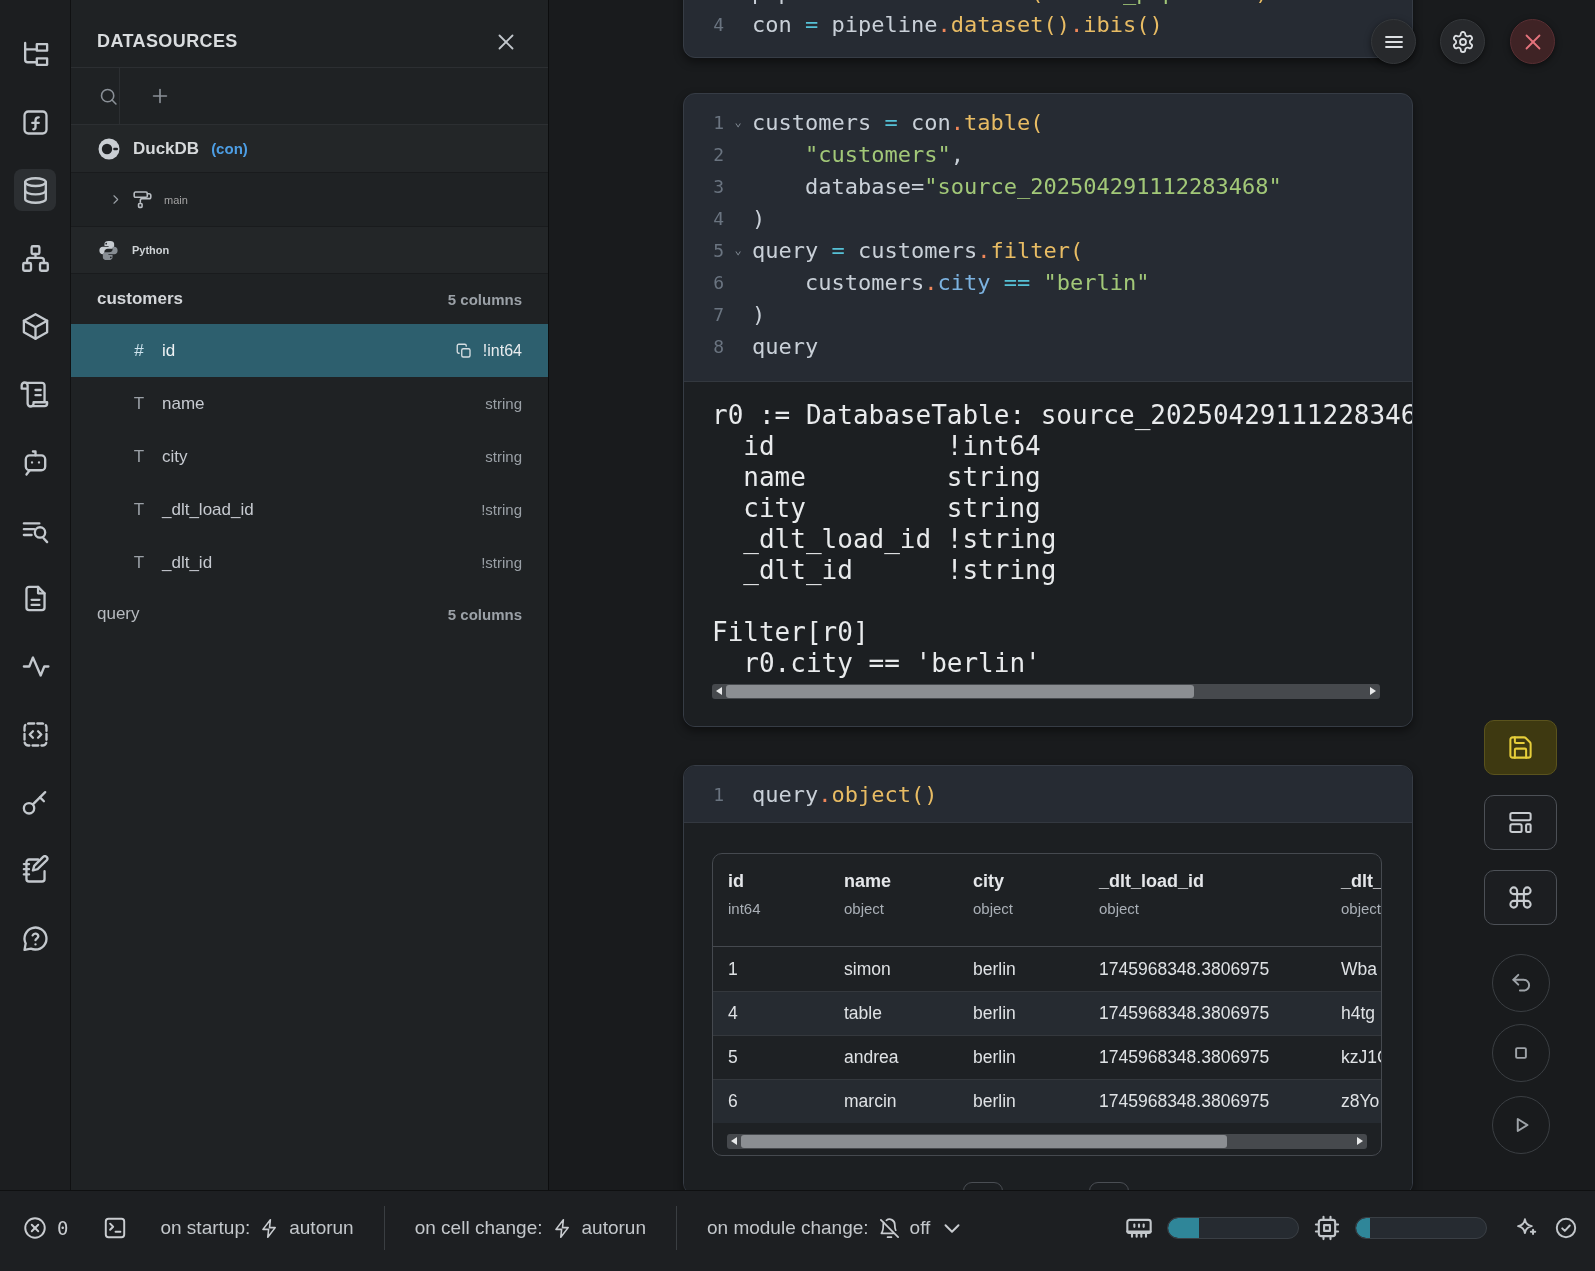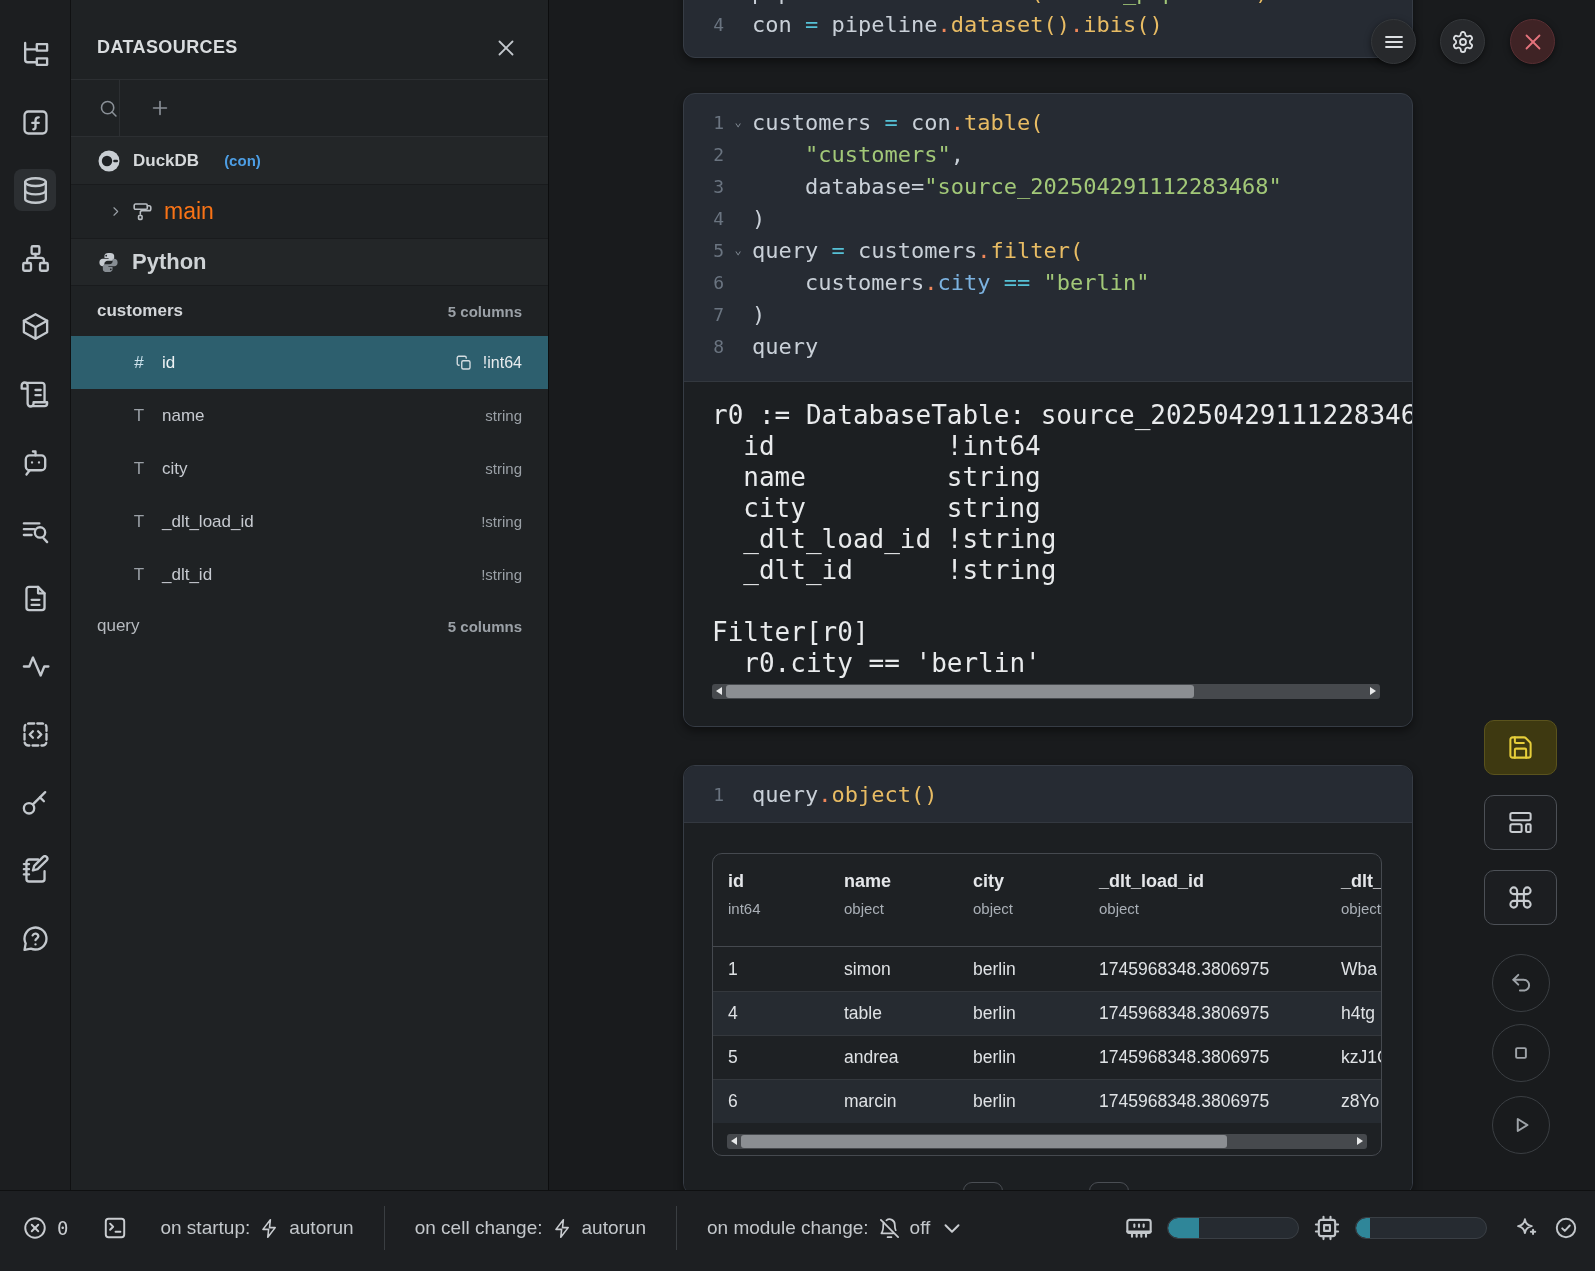--- a/index.html
+++ b/index.html
@@ -10,45 +10,45 @@
   .ic svg{width:100%;height:100%}
 
   
   .rail{position:absolute;left:0;top:0;width:71px;height:1190px;background:#1c1e20;border-right:1px solid #101112;display:flex;flex-direction:column;align-items:center;padding-top:33px;gap:26px;z-index:5}
   .rail-btn{width:42px;height:42px;border-radius:8px;display:flex;align-items:center;justify-content:center;color:#c3c8cd;cursor:pointer}
   .rail-btn .ic{width:31px;height:31px}
   .rail-btn.active{background:#2c2f32}
 
   
   .panel{position:absolute;left:71px;top:0;width:478px;height:1190px;background:#1f2224;border-right:1px solid #0c0d0e;z-index:4}
-  .p-head{height:80px;display:flex;align-items:center;padding:16px 30px 0 26px;border-bottom:1px solid #2c2f32}
+  .p-head{height:68px;display:flex;align-items:center;padding:16px 30px 0 26px;border-bottom:1px solid #2c2f32}
   .p-title{font-size:18px;font-weight:bold;letter-spacing:.4px;color:#d9dcde}
   .p-close{margin-left:auto;width:24px;height:24px;color:#c3c8cd;cursor:pointer}
   .p-search{height:57px;display:flex;align-items:center;border-bottom:1px solid #2c2f32}
   .p-search .ic{width:21px;height:21px;color:#8a9097;margin-left:27px}
   .p-search input{flex:1;background:transparent;border:none;outline:none;color:#d5d8db;font-size:17px;margin-left:14px;height:100%}
   .p-search input::placeholder{color:#8a9097}
   .p-add{width:53px;height:100%;border-left:1px solid #2c2f32;display:flex;align-items:center;justify-content:center;color:#c3c8cd;cursor:pointer}
   .p-add .ic{width:22px;height:22px}
   .engine-row{height:48px;background:#232628;display:flex;align-items:center;padding:0 26px;border-bottom:1px solid #191b1d;cursor:pointer}
   .engine-row .logo{width:24px;height:24px;margin-right:12px}
   .engine-name{font-size:17px;font-weight:bold;color:#d6d9db}
-  .engine-con{font-size:15px;font-weight:bold;color:var(--con_blue,#4d9ee4);margin-left:25px}
+  .engine-con{font-size:15px;font-weight:bold;color:var(--con_blue,#4d9ee4);margin-left:12px}
   .tree-row{height:53px;display:flex;align-items:center;cursor:pointer}
   .tree-row .chev{width:17px;height:17px;color:#a7acb2;flex:none}
   .tree-row .ticon{width:21px;height:21px;color:#dadde0;margin:0 11px 0 9px}
   .tree-row.root{padding-left:22px}
   .tree-row.root .label{font-size:18px;font-weight:bold;color:#bcc0c5}
   .tree-row.child{padding-left:37px}
   .tree-row.child .chev{width:15px;height:15px;color:#9aa0a6}
   .tree-row.child .ticon{color:#b9bec3}
-  .tree-row.child .label{font-size:23px;color:#f97316}
+  .tree-row.child .label{font-size:11px;color:#a3a3a3}
   .section-row{height:48px;background:#232628;display:flex;align-items:center;padding:0 26px;border-top:1px solid #191b1d;border-bottom:1px solid #191b1d}
   .section-row .logo{width:23px;height:23px;margin-right:12px}
-  .section-row .label{font-size:22px;font-weight:bold;color:#cfd3d6}
+  .section-row .label{font-size:11px;font-weight:bold;color:#cfd3d6}
   .tbl-row{height:50px;display:flex;align-items:center;padding:0 26px;cursor:pointer}
   .tbl-row .tname{font-size:17px;font-weight:bold;color:#d3d6d9}
   .tbl-row .tcols{margin-left:auto;font-size:15px;font-weight:bold;color:#9ba1a7}
   .tbl-row.plain .tname{font-weight:normal;color:#b6babf}
   .col-row{height:53px;display:flex;align-items:center;padding:0 26px 0 58px;cursor:pointer}
   .col-row .kico{width:20px;text-align:center;font-size:17px;color:#9aa0a6;flex:none}
   .col-row .kico.num{color:#9fc6dd}
   .col-row .cname{font-size:17px;color:#c6cad0;margin-left:13px}
   .col-row .ctype{margin-left:auto;font-size:15px;color:#9aa0a6;display:flex;align-items:center;gap:10px}
   .col-row.selected{background:var(--accent_teal,#2d5f6e)}

